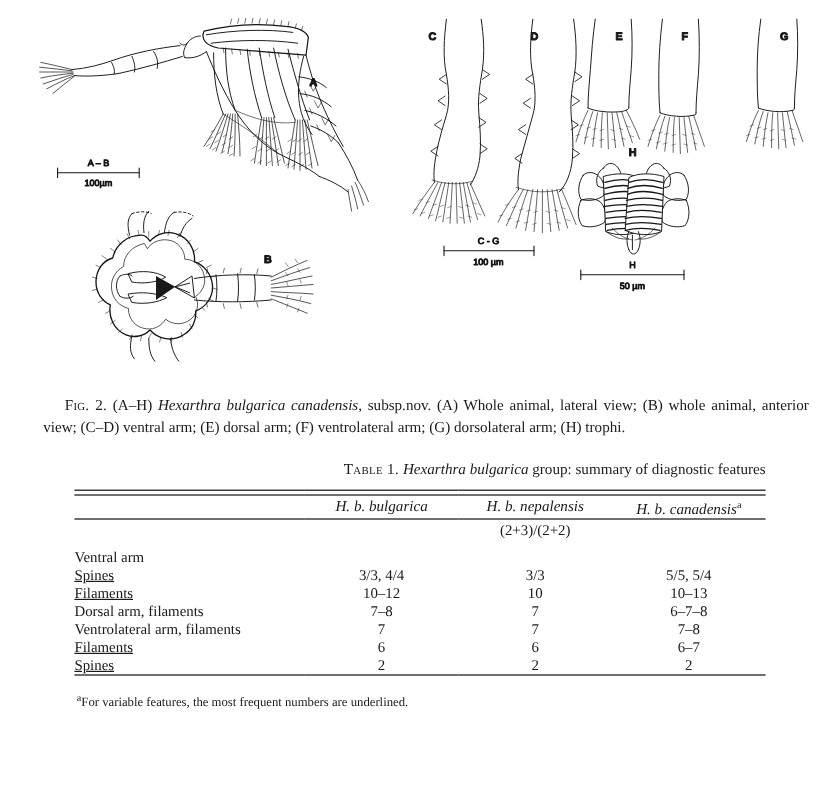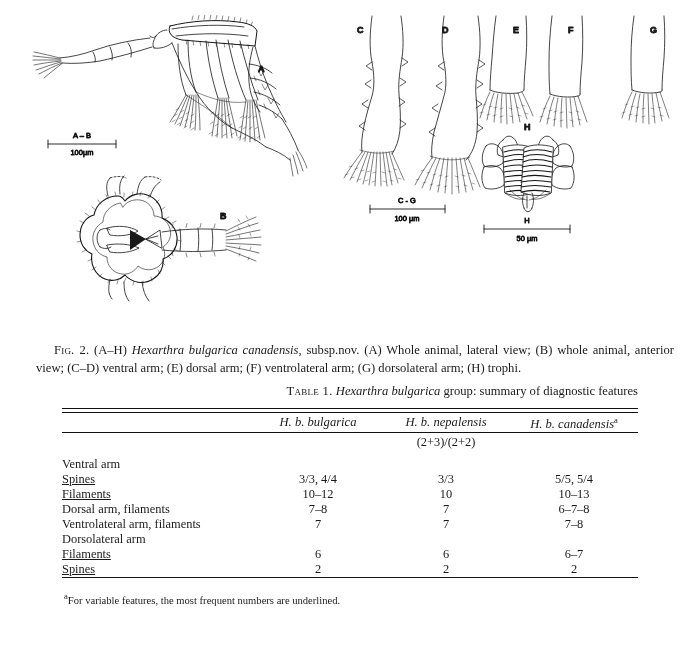--- a/index.html
+++ b/index.html
@@ -44,21 +44,20 @@
   
   #fig-caption {
     position: absolute;
     left: 36px;
     top: 330px;
     width: 638px;
     font-size: 12.6px;
     line-height: 1.42;
     text-align: justify;
     text-indent: 18px;
-    margin-top: 12px;
   }
   #fig-caption .smallcaps {
     font-variant: small-caps;
     letter-spacing: 0.2px;
   }
   #fig-caption i { font-style: italic; }
 
   
   #table-block {
     position: absolute;
@@ -778,26 +777,20 @@
         <td class="val">6–7–8</td>
       </tr>
 
       <tr>
         <td class="lbl">Ventrolateral arm, filaments</td>
         <td class="val">7</td>
         <td class="val">7</td>
         <td class="val">7–8</td>
       </tr>
 
-      <tr>
-        <td class="lbl">Dorsolateral arm</td>
-        <td class="val"></td>
-        <td class="val"></td>
-        <td class="val"></td>
-      </tr>
 
       <tr>
         <td class="lbl indent">Filaments</td>
         <td class="val">6</td>
         <td class="val">6</td>
         <td class="val">6–7</td>
       </tr>
 
       <tr>
         <td class="lbl indent">Spines</td>

